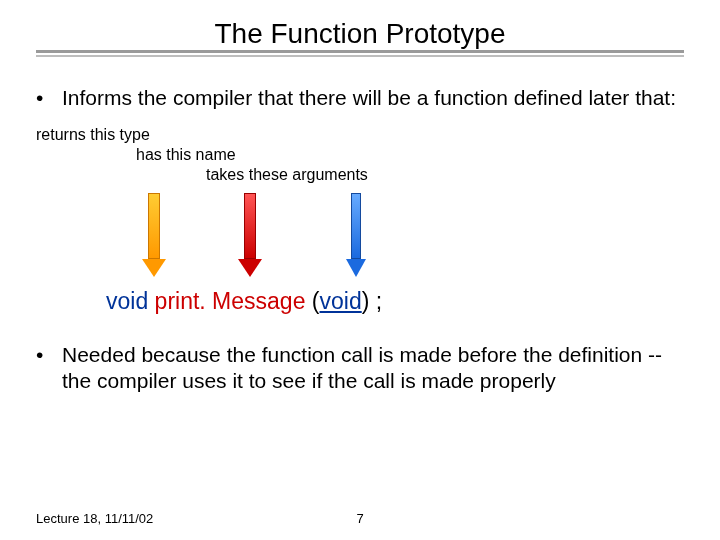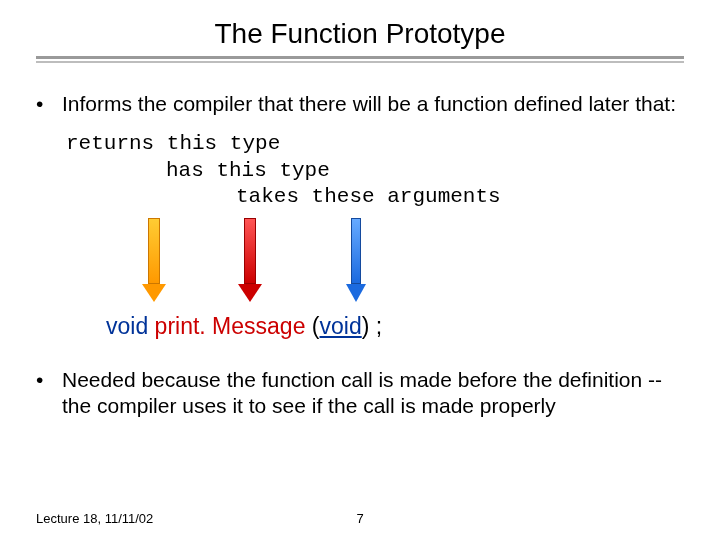--- a/index.html
+++ b/index.html
@@ -15,43 +15,40 @@
   .slide {
     width: 100%;
     height: 100%;
     padding: 18px 36px 20px 36px;
     position: relative;
   }
   .title {
     font-size: 28px;
     font-weight: normal;
     text-align: center;
-    margin-bottom: 6px;
     font-family: Arial, sans-serif;
   }
   .divider {
     display: flex;
     flex-direction: column;
     margin-bottom: 28px;
   }
   .divider .bar1 { height: 3px; background: #9a9a9a; }
   .divider .gap  { height: 2px; background: #fff; }
   .divider .bar2 { height: 2px; background: #bdbdbd; }
   .content { font-size: 21px; line-height: 1.25; }
   .bullet {
     display: flex;
     gap: 10px;
     margin-bottom: 14px;
   }
   .bullet .dot { min-width: 16px; text-align: left; }
   .sublines {
-    font-size: 21px;
-    margin-left: 30px;
+    font-size: 16px;
     margin-bottom: 8px;
-    font-family: Liberation Mono, monospace;
   }
   .sub1 { margin-left: 0px; }
   .sub2 { margin-left: 100px; }
   .sub3 { margin-left: 170px; }
   .arrows {
     position: relative;
     height: 88px;
     margin-left: 30px;
     margin-bottom: 6px;
   }
@@ -122,21 +119,21 @@
 
   <div class="content">
 
     <div class="bullet">
       <div class="dot">•</div>
       <div>Informs the compiler that there will be a function defined later that:</div>
     </div>
 
     <div class="sublines">
       <div class="sub1">returns this type</div>
-      <div class="sub2">has this type</div>
+      <div class="sub2">has this name</div>
       <div class="sub3">takes these arguments</div>
     </div>
 
     <div class="arrows">
       <div class="arrow arrow-orange">
         <div class="shaft"></div>
           <div class="head"></div>
       </div>
       <div class="arrow arrow-red">
         <div class="shaft"></div>

